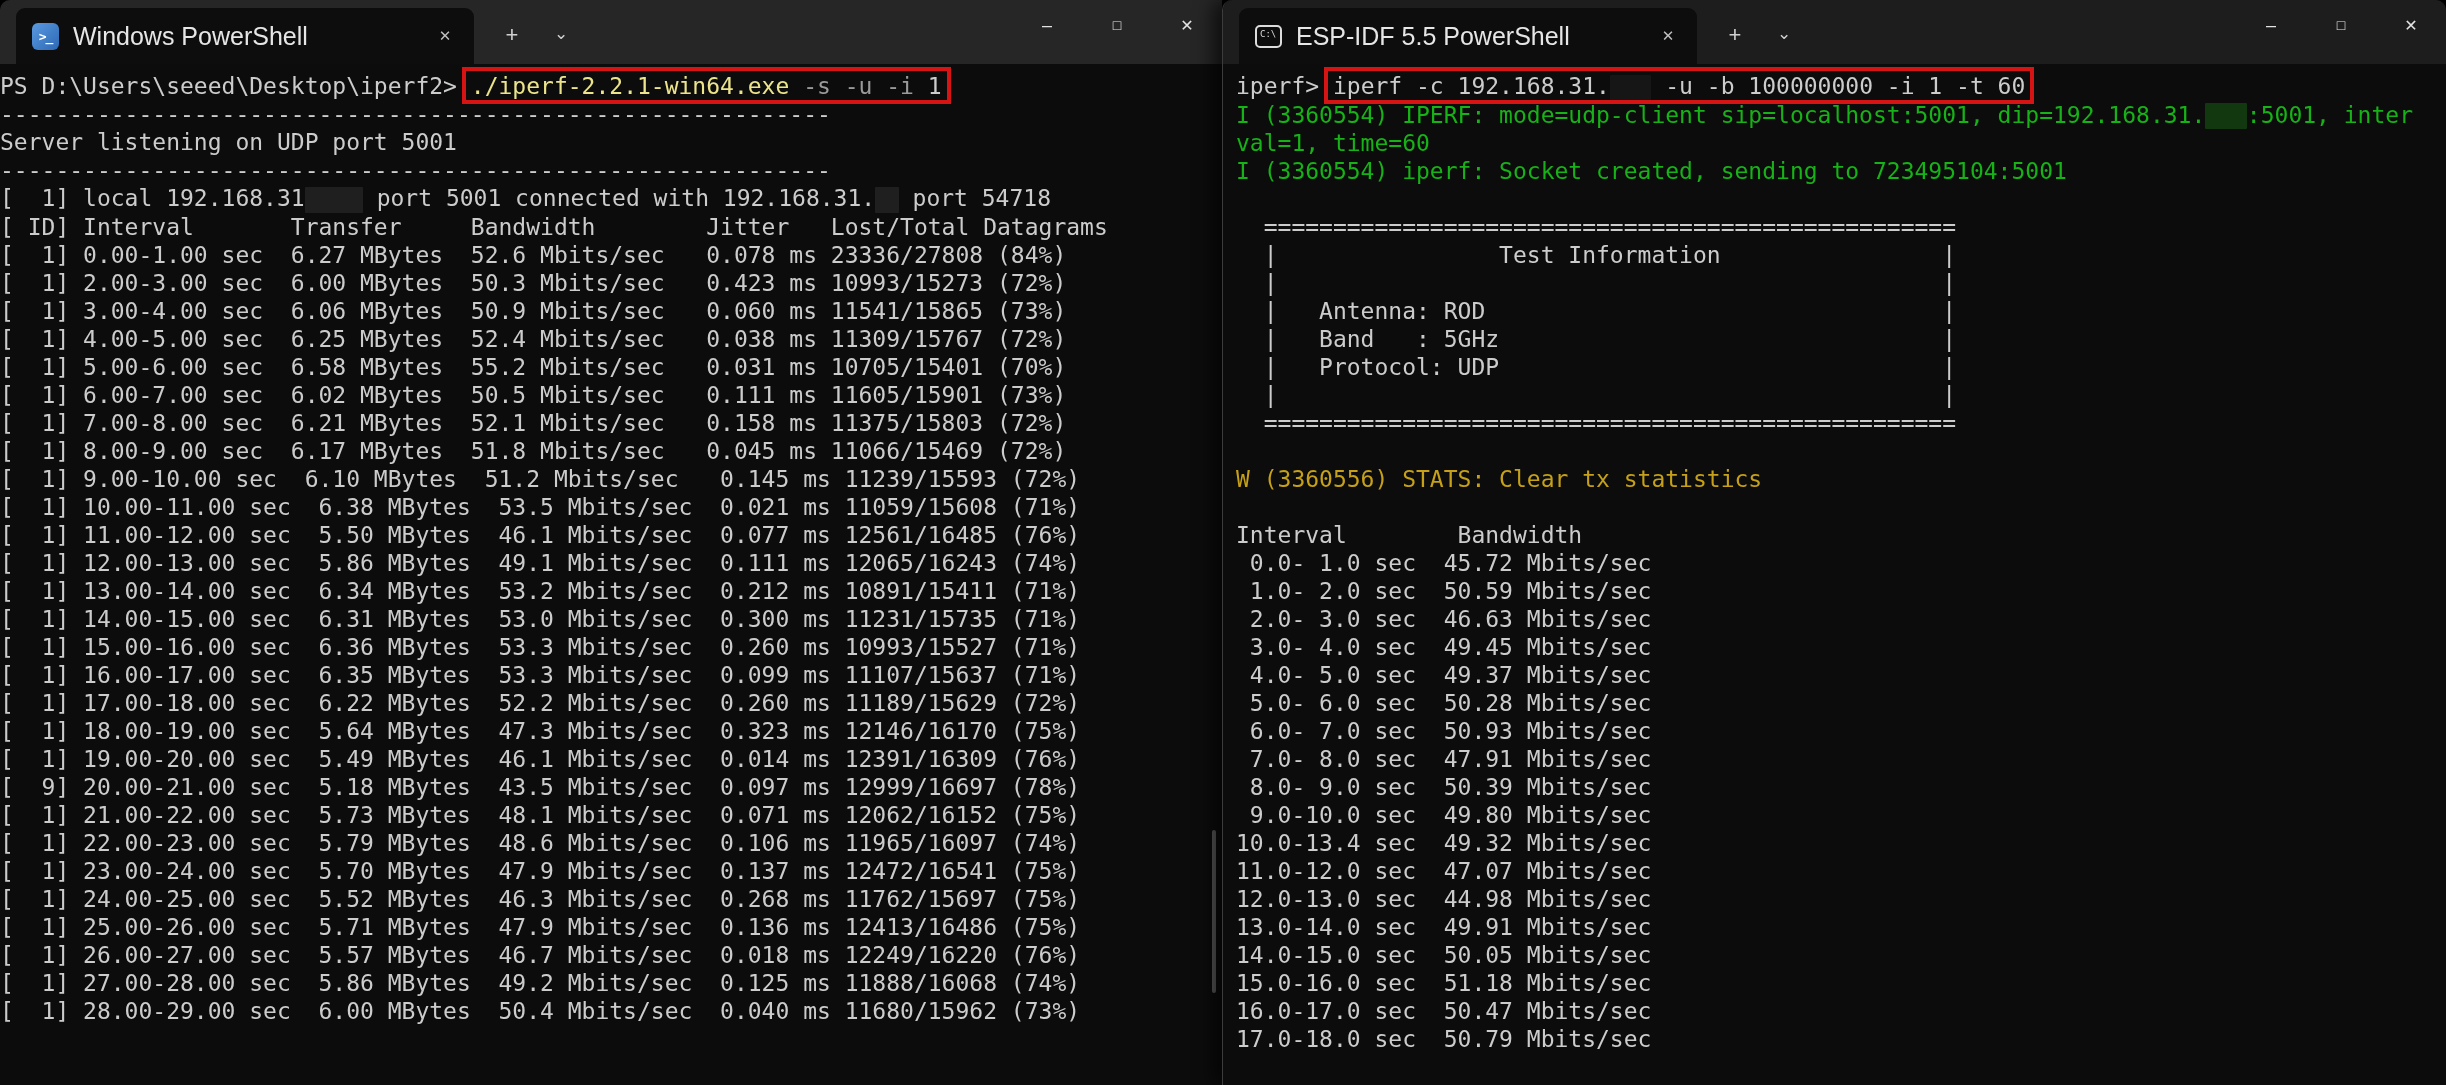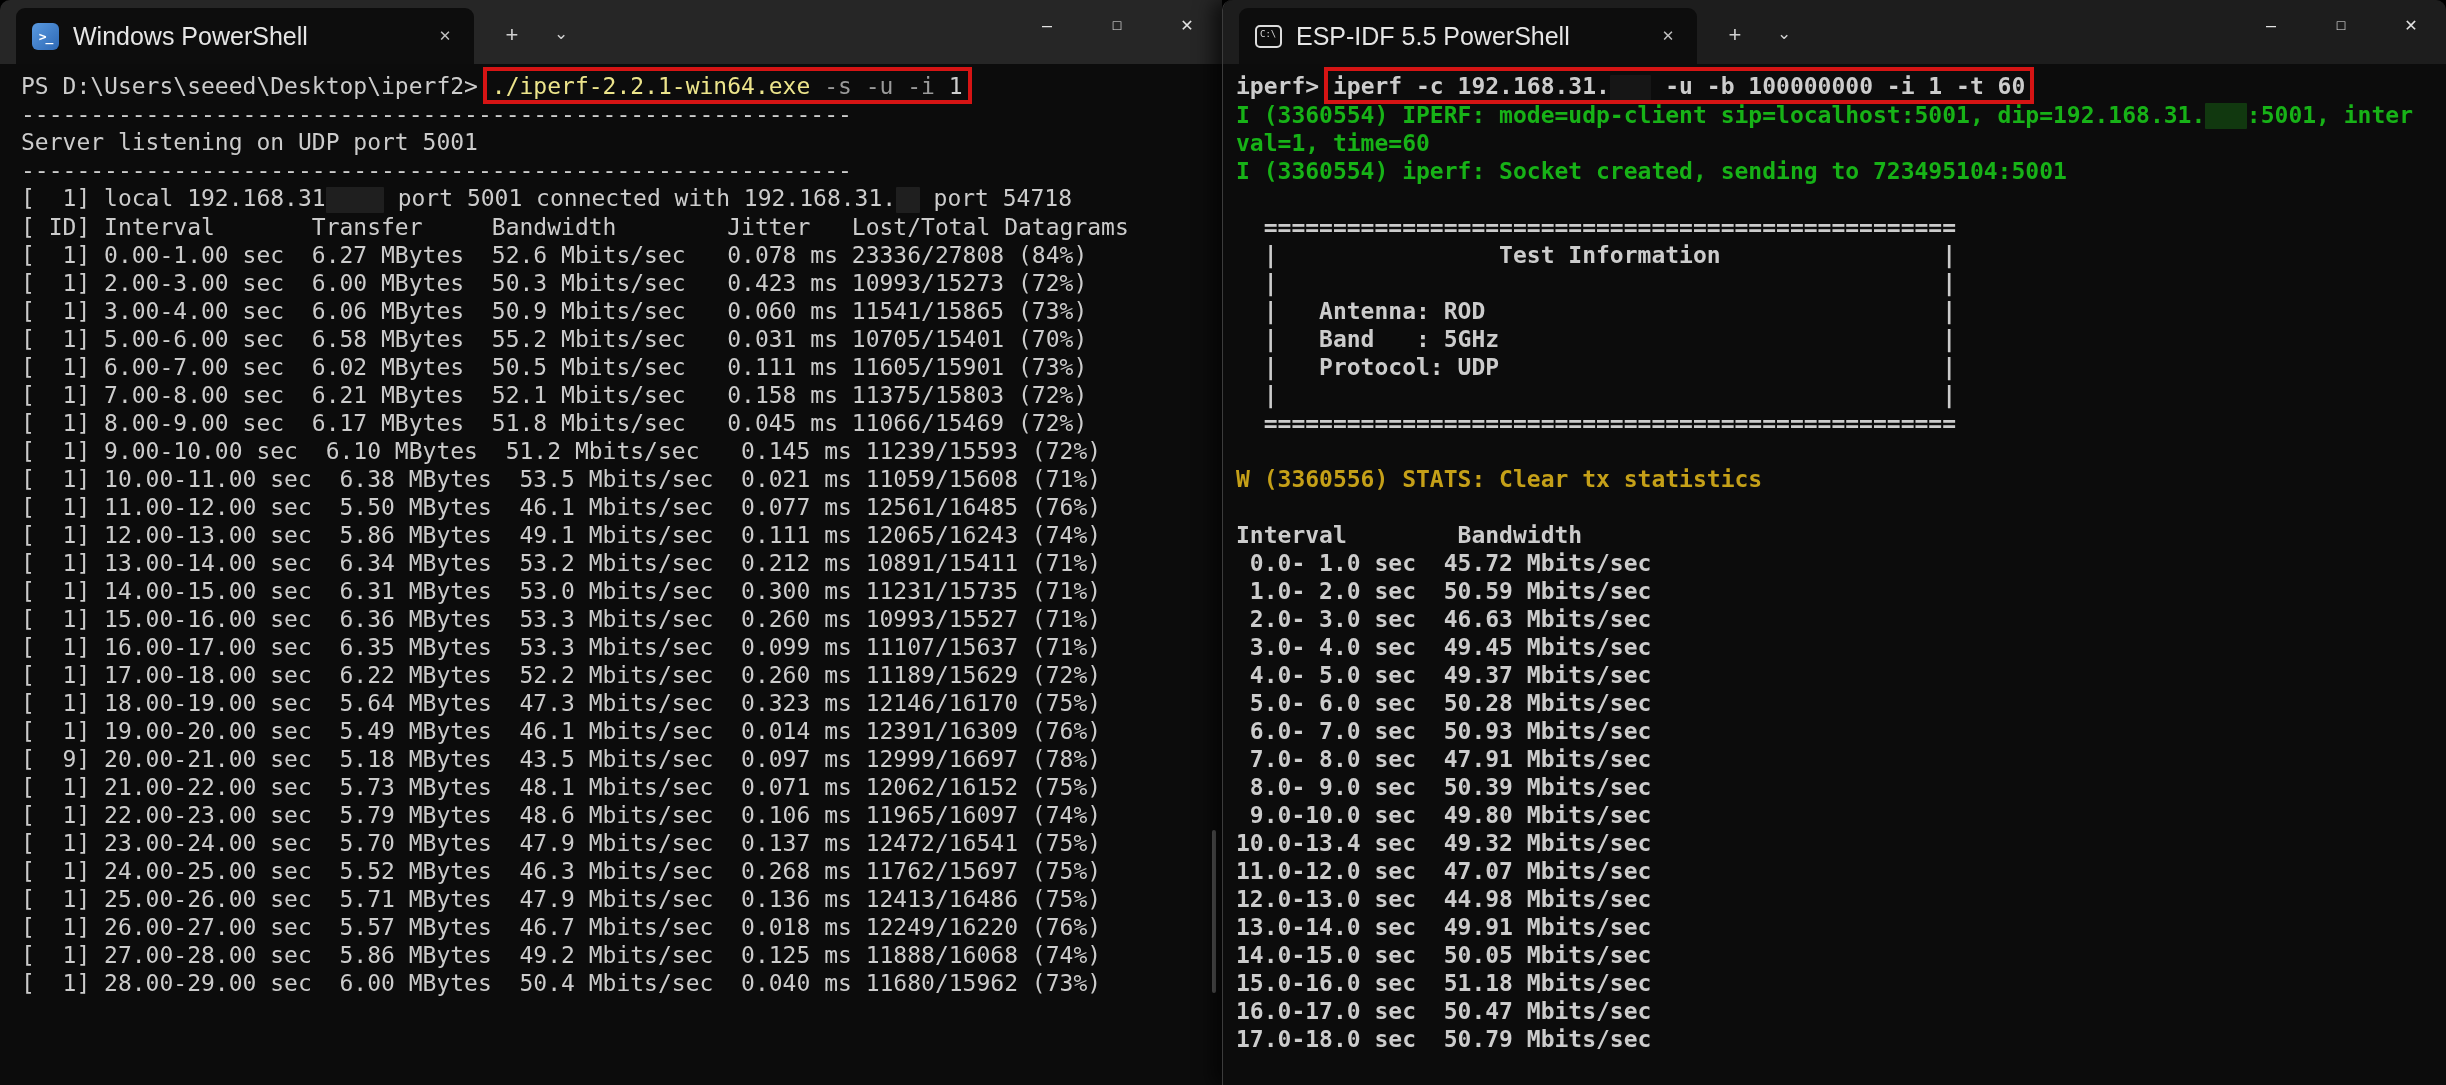--- a/index.html
+++ b/index.html
@@ -33,22 +33,22 @@
     line-height:24px; text-align:center; border-radius:6px; }
   #win-left .tabdrop-btn { left:546px; }
   #win-right .tabdrop-btn { left:546px; }
   .win-controls { position:absolute; right:0; top:0; height:50px; display:flex; }
   .wc-btn { width:70px; height:50px; color:#e3e3e3; display:flex; align-items:center;
     justify-content:center; font-size:16px; }
   .wc-min { font-size:18px; }
   .wc-max { font-size:14px; }
   .terminal { position:absolute; top:64px; left:0; right:0; bottom:0; overflow:hidden;
     font-family:"DejaVu Sans Mono", monospace; font-size:23px; line-height:28px; color:#cccccc;
-    padding:8px 0 0 21px; }
-  #win-right .terminal { padding-left:13px;font-weight:bold; }
+    padding:8px 0 0 0; }
+  #win-right .terminal { padding-left:13px; }
   .tline { white-space:pre; min-height:28px; }
   .c-g  { color:#17b217; }
   .c-y  { color:#c5a018; }
   .c-cy { color:#ece48b; }
   .c-gr { color:#9a9a9a; }
   .redact { display:inline-block; height:26px; vertical-align:middle; background:#1f1f1f;
     border-radius:1px; }
   .redact.rg { background:#11380f; }
   .redact.rd { background:#161616; }
   .redbox { position:relative; }
@@ -78,20 +78,21 @@
   <div class="terminal">
       <div class="tline"><span>PS D:\Users\seeed\Desktop\iperf2&gt; </span><span class="redbox"><span class="c-cy">./iperf-2.2.1-win64.exe</span><span class="c-gr"> -s -u -i</span><span> 1</span></span></div>
       <div class="tline">------------------------------------------------------------</div>
       <div class="tline">Server listening on UDP port 5001</div>
       <div class="tline">------------------------------------------------------------</div>
       <div class="tline"><span>[  1] local 192.168.31</span><span class="redact" style="width: 4.2ch;"></span><span> port 5001 connected with 192.168.31.</span><span class="redact" style="width: 1.7ch;"></span><span> port 54718</span></div>
       <div class="tline">[ ID] Interval       Transfer     Bandwidth        Jitter   Lost/Total Datagrams</div>
       <div class="tline">[  1] 0.00-1.00 sec  6.27 MBytes  52.6 Mbits/sec   0.078 ms 23336/27808 (84%)</div>
       <div class="tline">[  1] 2.00-3.00 sec  6.00 MBytes  50.3 Mbits/sec   0.423 ms 10993/15273 (72%)</div>
       <div class="tline">[  1] 3.00-4.00 sec  6.06 MBytes  50.9 Mbits/sec   0.060 ms 11541/15865 (73%)</div>
+      <div class="tline">[  1] 4.00-5.00 sec  6.25 MBytes  52.4 Mbits/sec   0.038 ms 11309/15767 (72%)</div>
       <div class="tline">[  1] 5.00-6.00 sec  6.58 MBytes  55.2 Mbits/sec   0.031 ms 10705/15401 (70%)</div>
       <div class="tline">[  1] 6.00-7.00 sec  6.02 MBytes  50.5 Mbits/sec   0.111 ms 11605/15901 (73%)</div>
       <div class="tline">[  1] 7.00-8.00 sec  6.21 MBytes  52.1 Mbits/sec   0.158 ms 11375/15803 (72%)</div>
       <div class="tline">[  1] 8.00-9.00 sec  6.17 MBytes  51.8 Mbits/sec   0.045 ms 11066/15469 (72%)</div>
       <div class="tline">[  1] 9.00-10.00 sec  6.10 MBytes  51.2 Mbits/sec   0.145 ms 11239/15593 (72%)</div>
       <div class="tline">[  1] 10.00-11.00 sec  6.38 MBytes  53.5 Mbits/sec  0.021 ms 11059/15608 (71%)</div>
       <div class="tline">[  1] 11.00-12.00 sec  5.50 MBytes  46.1 Mbits/sec  0.077 ms 12561/16485 (76%)</div>
       <div class="tline">[  1] 12.00-13.00 sec  5.86 MBytes  49.1 Mbits/sec  0.111 ms 12065/16243 (74%)</div>
       <div class="tline">[  1] 13.00-14.00 sec  6.34 MBytes  53.2 Mbits/sec  0.212 ms 10891/15411 (71%)</div>
       <div class="tline">[  1] 14.00-15.00 sec  6.31 MBytes  53.0 Mbits/sec  0.300 ms 11231/15735 (71%)</div>

